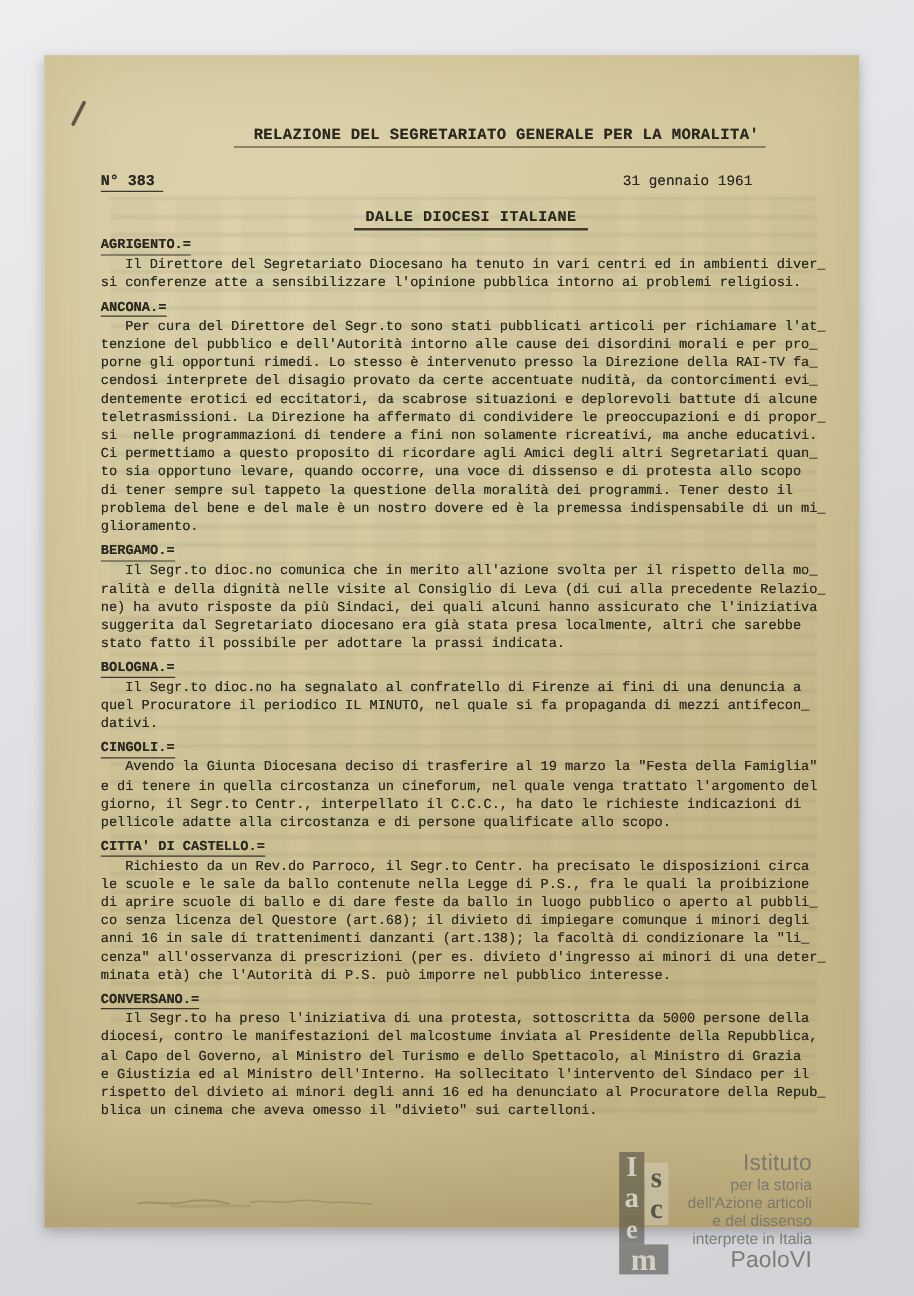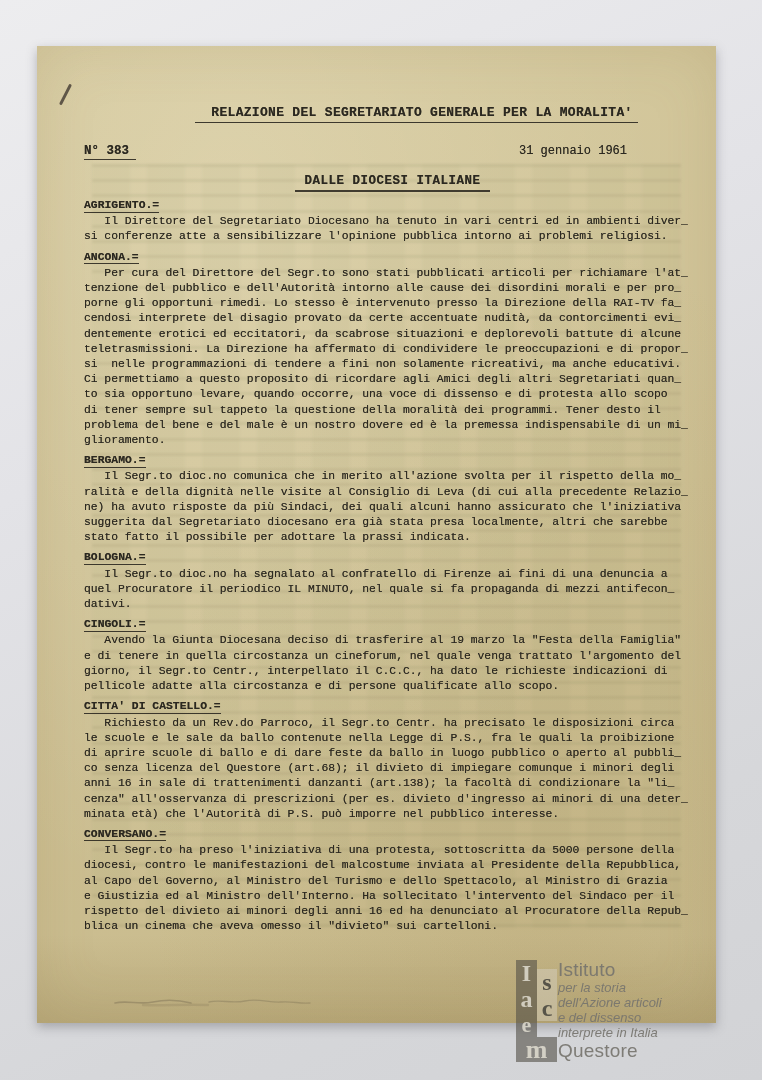--- a/index.html
+++ b/index.html
@@ -68,23 +68,23 @@
     font-family:"Liberation Serif",serif;font-weight:bold;
   }
   .tile.dark{background:rgba(82,78,70,0.60);color:rgba(228,225,212,0.82);}
   .tile.light{background:rgba(214,211,200,0.45);color:rgba(72,69,62,0.88);}
   .t-i{left:2px;top:2px;width:21px;height:26px;font-size:24px;}
   .t-s{left:23px;top:11px;width:20px;height:26px;font-size:24px;}
   .t-a{left:2px;top:28px;width:21px;height:26px;font-size:24px;}
   .t-c{left:23px;top:37px;width:20px;height:26px;font-size:24px;}
   .t-e{left:2px;top:54px;width:21px;height:25px;font-size:22px;}
   .t-m{left:2px;top:79px;width:41px;height:25px;font-size:26px;}
-  .wm-text{position:absolute;left:44px;top:1px;color:rgba(118,116,110,0.92);}
+  .wm-text{position:absolute;left:59px;top:1px;color:rgba(118,116,110,0.92);text-align:right;}
   .wm-big{font-size:19px;line-height:21px;letter-spacing:0.2px;}
-  .wm-small{font-size:13px;line-height:15px;font-style:italic;}
+  .wm-small{font-size:13px;line-height:15px;}
 </style>
 </head>
 <body>
 
 <div class="photo">
 
   <div class="paper">
     <div class="bleed"></div>
     <div class="pen-mark" title=""></div>
 
@@ -179,17 +179,17 @@
     <div class="tile dark t-a">a</div>
     <div class="tile light t-c">c</div>
     <div class="tile dark t-e">e</div>
     <div class="tile dark t-m">m</div>
     <div class="wm-text">
       <div class="wm-big">Istituto</div>
       <div class="wm-small">per la storia</div>
       <div class="wm-small">dell'Azione articoli</div>
       <div class="wm-small">e del dissenso</div>
       <div class="wm-small">interprete in Italia</div>
-      <div class="wm-big">Questore</div>
+      <div class="wm-big">PaoloVI</div>
     </div>
   </div>
 
 </div>
 
 </body></html>

